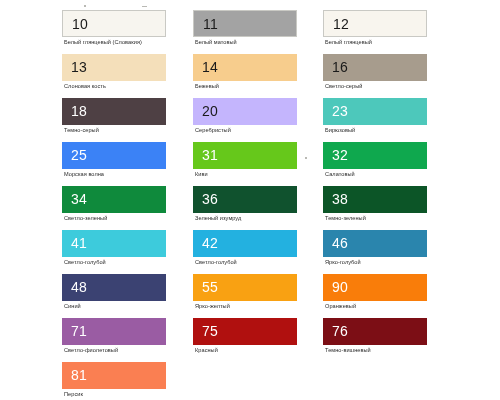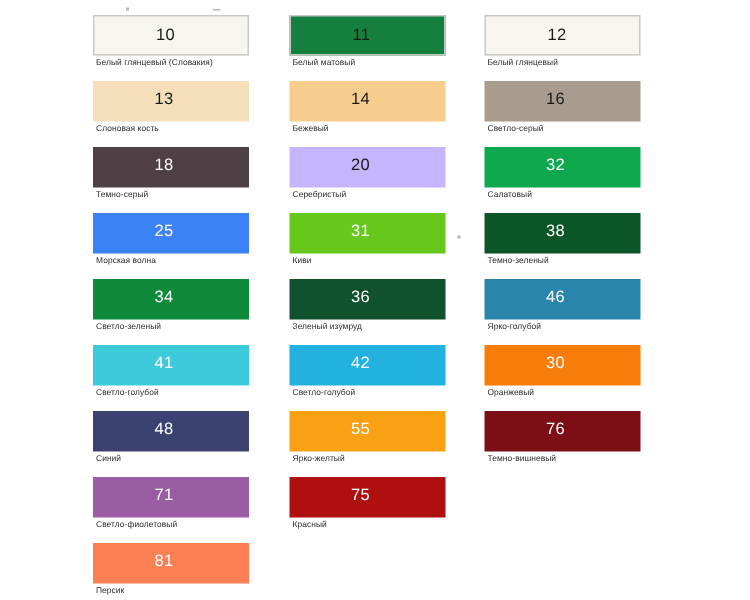--- a/index.html
+++ b/index.html
@@ -39,25 +39,24 @@
     position: relative;
   }
   .swatch-box.outlined {
     border: 1px solid #c9c9c4;
   }
   .swatch-code {
     position: absolute;
     left: 9px;
     top: 50%;
     transform: translateY(-50%);
-    font-size: 11px;
+    font-size: 14px;
     line-height: 1;
     font-family: "Liberation Sans", sans-serif;
     letter-spacing: 0.2px;
-    margin-left: 32px;
   }
   .swatch-name {
     display: block;
     font-size: 5.6px;
     line-height: 1;
     color: #2b2b2b;
     padding: 3.2px 0 4.2px 2px;
     white-space: nowrap;
     font-family: "Liberation Sans", sans-serif;
     letter-spacing: 0.05px;
@@ -133,21 +132,21 @@
       </div>
       <div class="swatch-cell">
         <div class="swatch-box" style="background: rgb(250, 127, 82);">
           <span class="swatch-code" style="color: rgb(255, 255, 255);">81</span>
         </div>
         <span class="swatch-name">Персик</span>
       </div>
     </div>
   <div class="swatch-column col-2">
       <div class="swatch-cell">
-        <div class="swatch-box outlined" style="background: #15803d; padding-left: 32px;">
+        <div class="swatch-box outlined" style="background: #a3a3a3; padding-left: 32px;">
           <span class="swatch-code" style="color: rgb(26, 26, 26);">11</span>
         </div>
         <span class="swatch-name">Белый матовый</span>
       </div>
       <div class="swatch-cell">
         <div class="swatch-box" style="background: rgb(247, 205, 141);">
           <span class="swatch-code" style="color: rgb(26, 26, 26);">14</span>
         </div>
         <span class="swatch-name">Бежевый</span>
       </div>
@@ -199,40 +198,46 @@
         </div>
         <span class="swatch-name">Белый глянцевый</span>
       </div>
       <div class="swatch-cell">
         <div class="swatch-box" style="background: rgb(167, 156, 141);">
           <span class="swatch-code" style="color: rgb(26, 26, 26);">16</span>
         </div>
         <span class="swatch-name">Светло-серый</span>
       </div>
       <div class="swatch-cell">
+        <div class="swatch-box" style="background: rgb(77, 200, 187);">
+          <span class="swatch-code" style="color: rgb(255, 255, 255);">23</span>
+        </div>
+        <span class="swatch-name">Бирюзовый</span>
+      </div>
+      <div class="swatch-cell">
         <div class="swatch-box" style="background: rgb(15, 168, 78);">
           <span class="swatch-code" style="color: rgb(255, 255, 255);">32</span>
         </div>
         <span class="swatch-name">Салатовый</span>
       </div>
       <div class="swatch-cell">
         <div class="swatch-box" style="background: rgb(12, 85, 39);">
           <span class="swatch-code" style="color: rgb(255, 255, 255);">38</span>
         </div>
         <span class="swatch-name">Темно-зеленый</span>
       </div>
       <div class="swatch-cell">
         <div class="swatch-box" style="background: rgb(42, 133, 173);">
           <span class="swatch-code" style="color: rgb(255, 255, 255);">46</span>
         </div>
         <span class="swatch-name">Ярко-голубой</span>
       </div>
       <div class="swatch-cell">
         <div class="swatch-box" style="background: rgb(249, 125, 10);">
-          <span class="swatch-code" style="color: rgb(255, 255, 255);">30</span>
+          <span class="swatch-code" style="color: rgb(255, 255, 255);">90</span>
         </div>
         <span class="swatch-name">Оранжевый</span>
       </div>
       <div class="swatch-cell">
         <div class="swatch-box" style="background: rgb(124, 14, 21);">
           <span class="swatch-code" style="color: rgb(255, 255, 255);">76</span>
         </div>
         <span class="swatch-name">Темно-вишневый</span>
       </div>
     </div>

